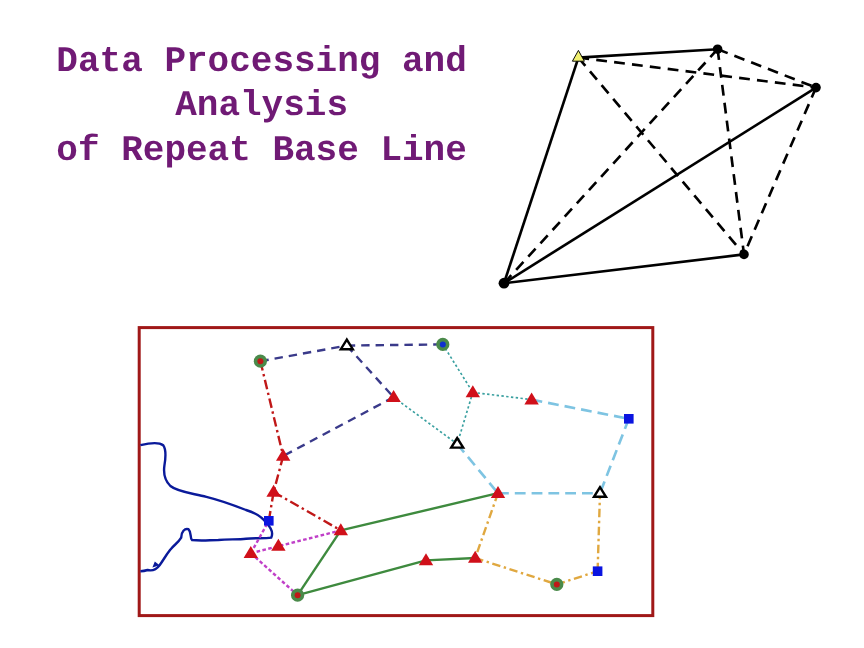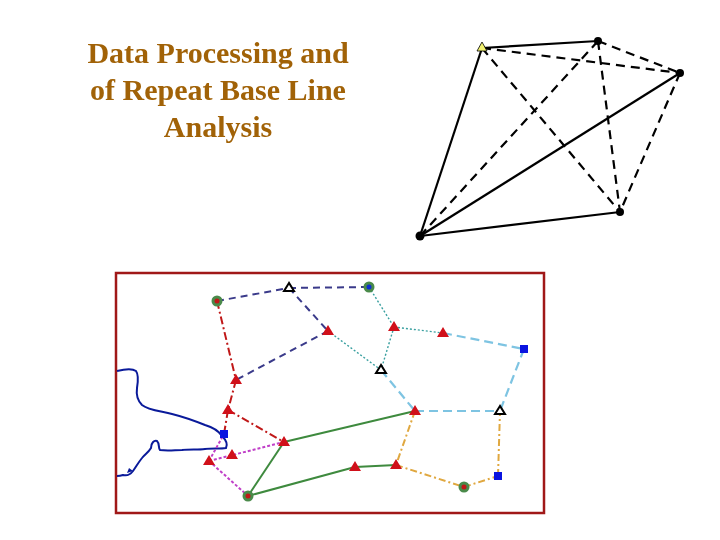--- a/index.html
+++ b/index.html
@@ -1,32 +1,32 @@
 <!DOCTYPE html>
 <html><head>
   <meta charset="utf-8">
   <style>
     html, body { margin: 0; padding: 0; background: #ffffff; }
     body { width: 720px; height: 540px; position: relative; overflow: hidden; }
     .title {
       position: absolute; left: 40px; top: 34px; width: 356px;
       text-align: center;
-      font-family: Liberation Serif, serif; font-weight: bold;
-      font-size: 30px; line-height: 37px; color: #a16207;
+      font-family: Liberation Mono, monospace; font-weight: bold;
+      font-size: 30px; line-height: 37px; color: #701a75;
     }
     .title span { display: block; }
     svg { position: absolute; left: 0; top: 0; }
   </style>
 </head>
 <body>
 
 <div class="title">
   <span>Data Processing and</span>
+  <span>Analysis</span>
   <span>of Repeat Base Line</span>
-  <span>Analysis</span>
 </div>
 
 <svg width="720" height="540" viewBox="0 0 720 540">
 
   <g>
     <g stroke="#000" stroke-width="2.2" fill="none">
       <line x1="482" y1="48" x2="598" y2="41"></line>
       <line x1="482" y1="48" x2="420" y2="236"></line>
       <line x1="420" y1="236" x2="680" y2="73"></line>
       <line x1="420" y1="236" x2="620" y2="212"></line>

